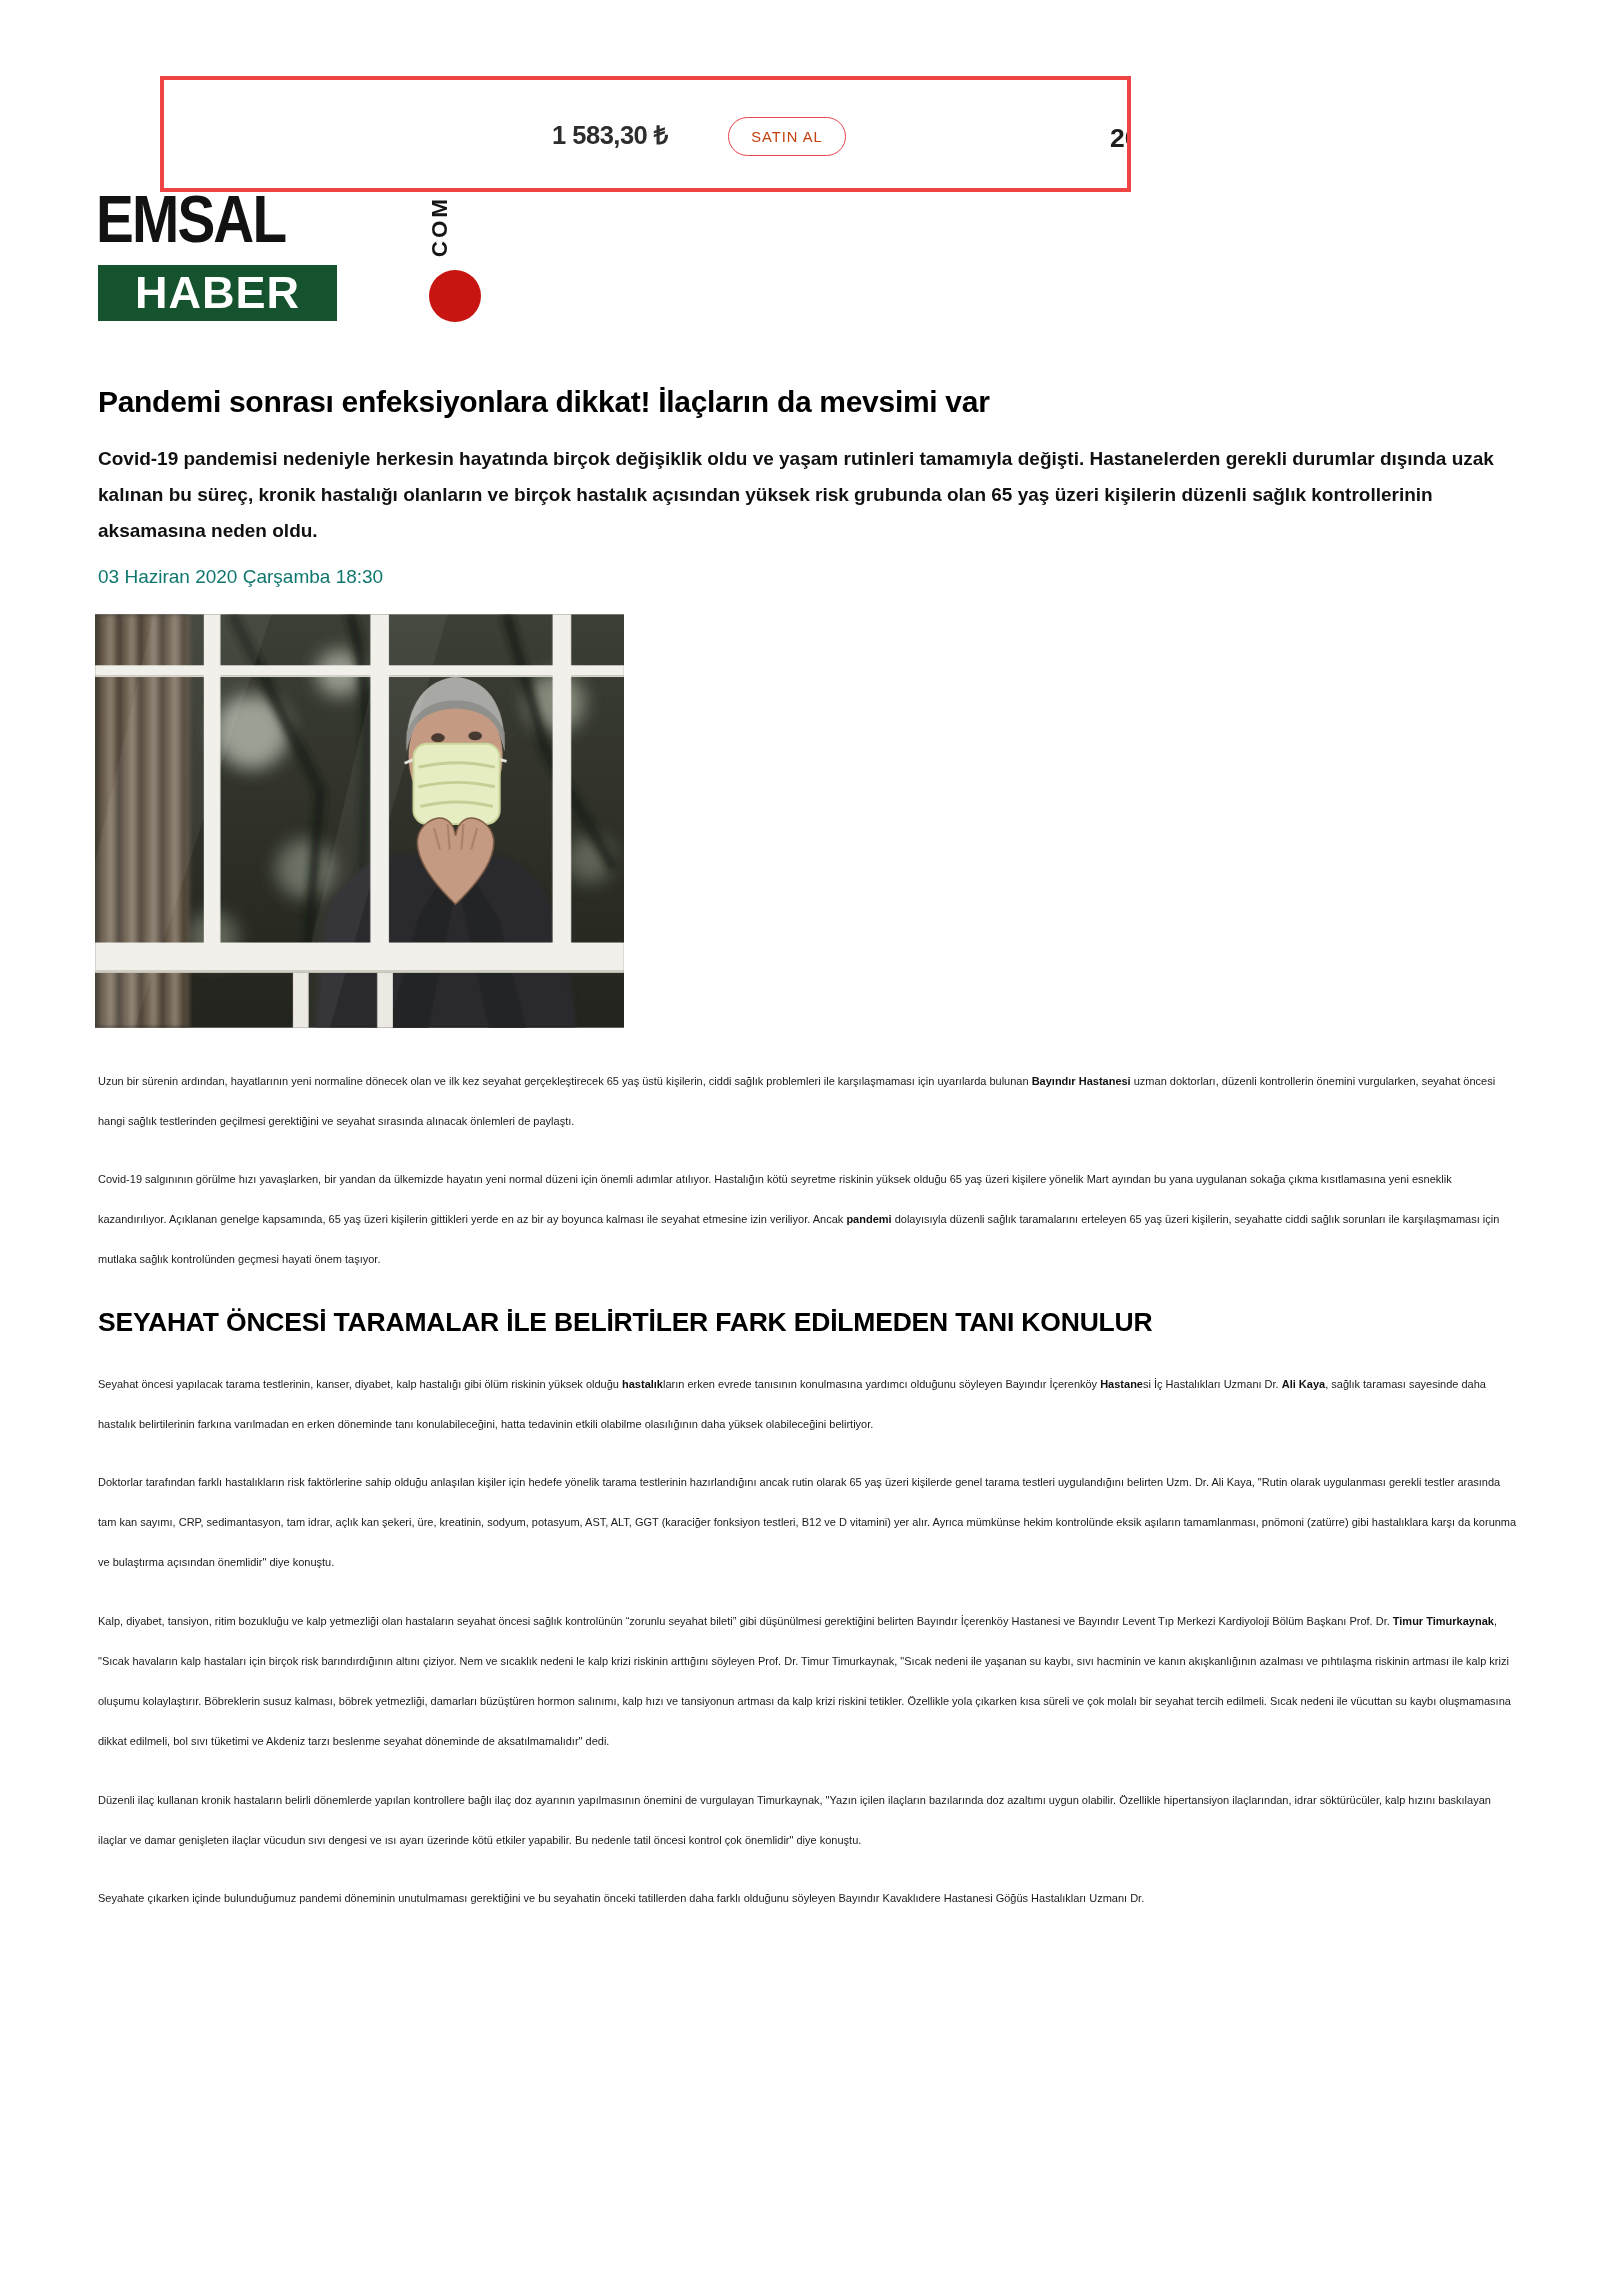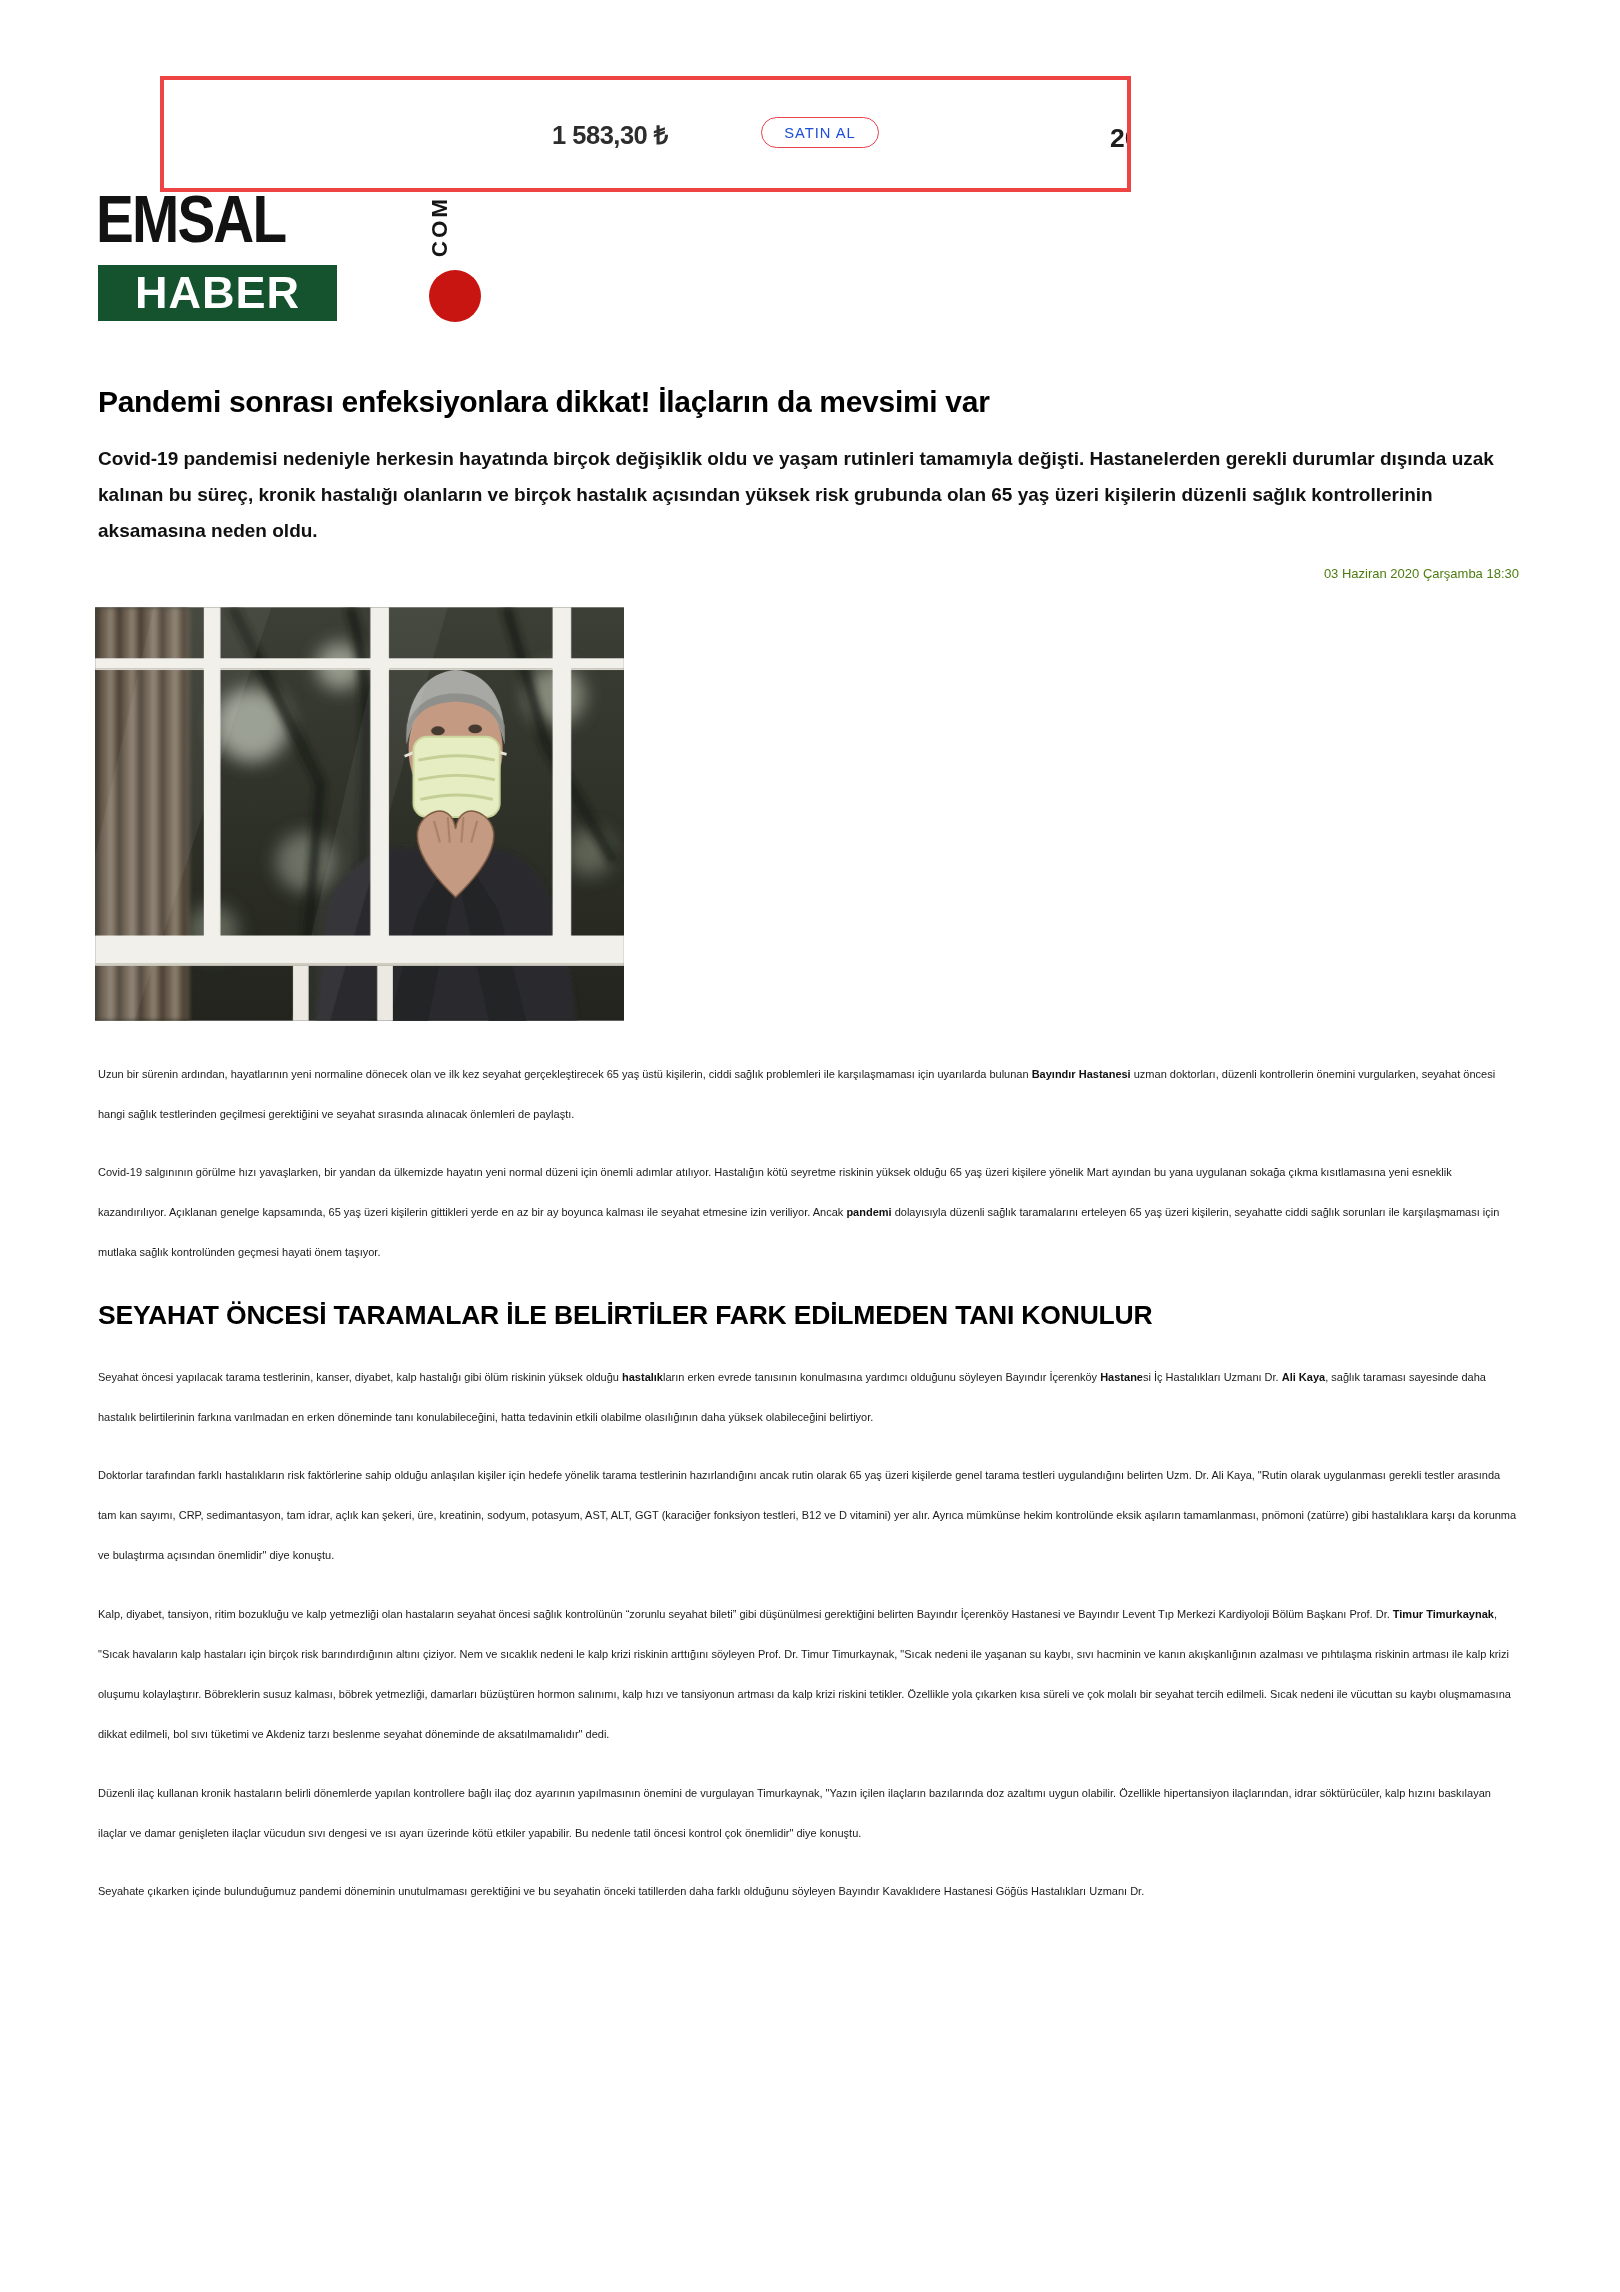--- a/index.html
+++ b/index.html
@@ -4,22 +4,22 @@
 <style>
   html,body{margin:0;padding:0;background:#fff;}
   body{font-family:"Liberation Sans",sans-serif;color:#1c1c1c;}
   .page{position:relative;width:1620px;min-height:2293px;background:#fff;overflow:hidden;}
 
   
   .ticker-card{position:absolute;left:160px;top:76px;width:971px;height:116px;
     background:#fff;border:4px solid #ef4444;overflow:hidden;box-sizing:border-box;}
   .ticker-price{position:absolute;left:388px;top:0;height:100%;display:flex;align-items:center;
     font-size:25.5px;font-weight:bold;letter-spacing:-0.5px;color:#2d2d2d;}
-  .buy-button{position:absolute;left:597px;top:37px;width:118px;height:31px;background:#fff;
-    border:1.5px solid #e8434f;border-radius:21.6px;color:#1d4ed8;font-size:14.7px;
+  .buy-button{position:absolute;left:564px;top:37px;width:118px;height:39px;background:#fff;
+    border:1.5px solid #e8434f;border-radius:21.6px;color:#c2410c;font-size:14.7px;
     letter-spacing:1px;font-family:"Liberation Sans",sans-serif;cursor:pointer;}
   .ticker-next{position:absolute;left:946px;top:4px;height:100%;display:flex;align-items:center;
     font-size:26.5px;font-weight:bold;color:#1e1e1e;}
 
   
   .content{padding:196px 101px 78px 98px;}
 
   
   .logo{position:relative;display:block;width:392px;height:127px;margin:0 0 61px 0;text-decoration:none;cursor:pointer;}
   .logo-emsal{position:absolute;left:-2px;top:-13.7px;font-size:61px;font-weight:bold;
@@ -27,21 +27,21 @@
   .logo-haber{position:absolute;left:0;top:69px;width:239px;height:56px;background:#14532d;
     color:#fff;font-size:45px;font-weight:bold;letter-spacing:1px;display:flex;
     align-items:center;justify-content:center;transform-origin:left top;}
   .logo-com{position:absolute;left:329px;top:0;writing-mode:vertical-rl;transform:rotate(180deg);
     font-size:22.5px;font-weight:bold;letter-spacing:2.9px;color:#151515;}
   .logo-dot{position:absolute;left:331px;top:74px;width:52px;height:52px;border-radius:50%;background:#c81511;}
 
   
   h1{font-size:30px;line-height:35px;margin:0 0 21.6px 0;color:#000;letter-spacing:-0.3px;}
   .lede{font-size:19px;font-weight:bold;line-height:36px;margin:0 0 17.6px 0;color:#101010;}
-  .date{font-size:13px;color:#4d7c0f;margin:0 0 25.5px 0;text-align:right;}
+  .date{font-size:19px;color:#0f766e;margin:0 0 25.5px 0;}
   figure.photo{margin:0 0 33px -2.9px;width:529px;height:414px;}
   figure.photo svg{display:block;width:529px;height:414px;}
   #article-body p{font-size:11px;line-height:40px;margin:0 0 18.6px 0;color:#1b1b1b;}
   #article-body b{color:#111;}
   #article-body h2{font-size:26.5px;line-height:31px;margin:28px 0 25.5px 0;color:#000;letter-spacing:-0.2px;}
 </style>
 </head>
 <body>
 
 <div class="page">

